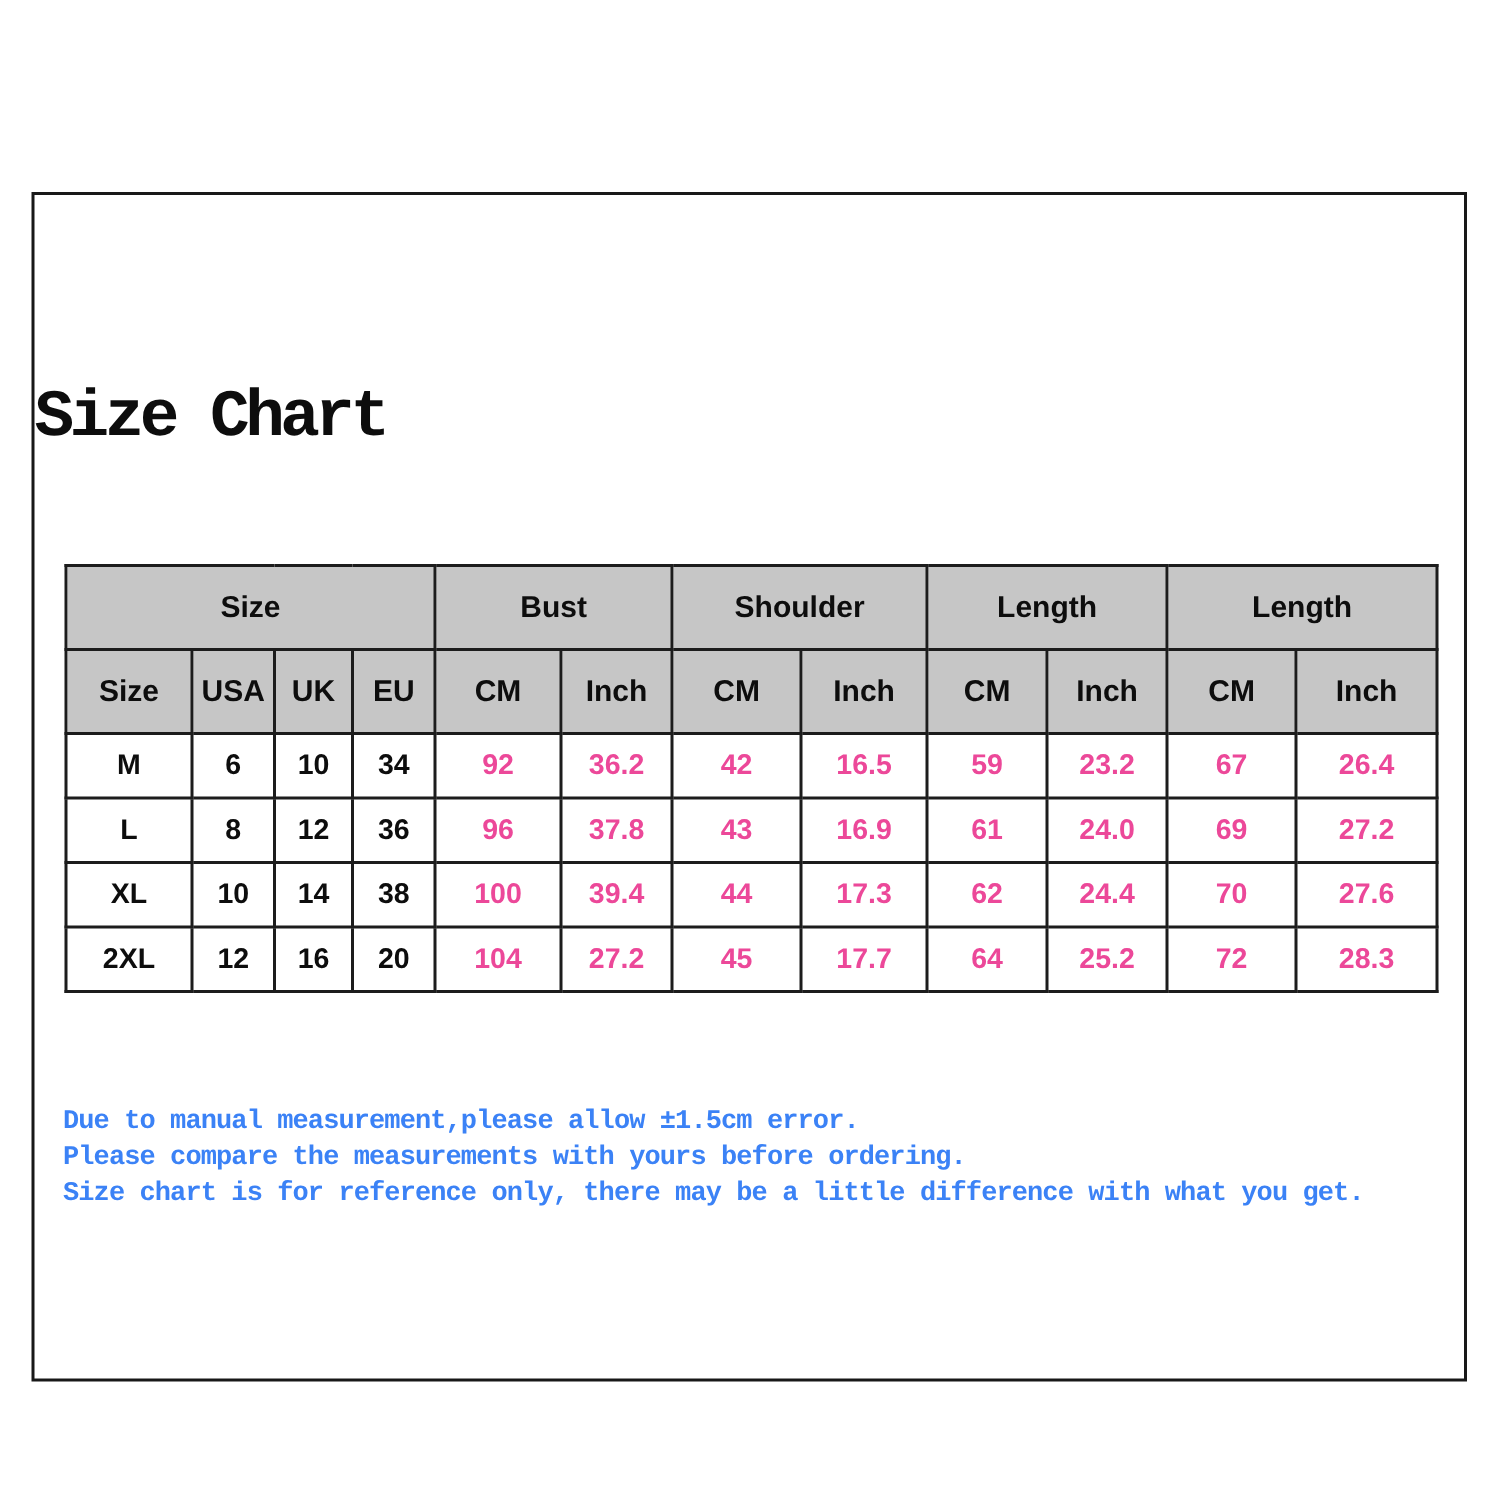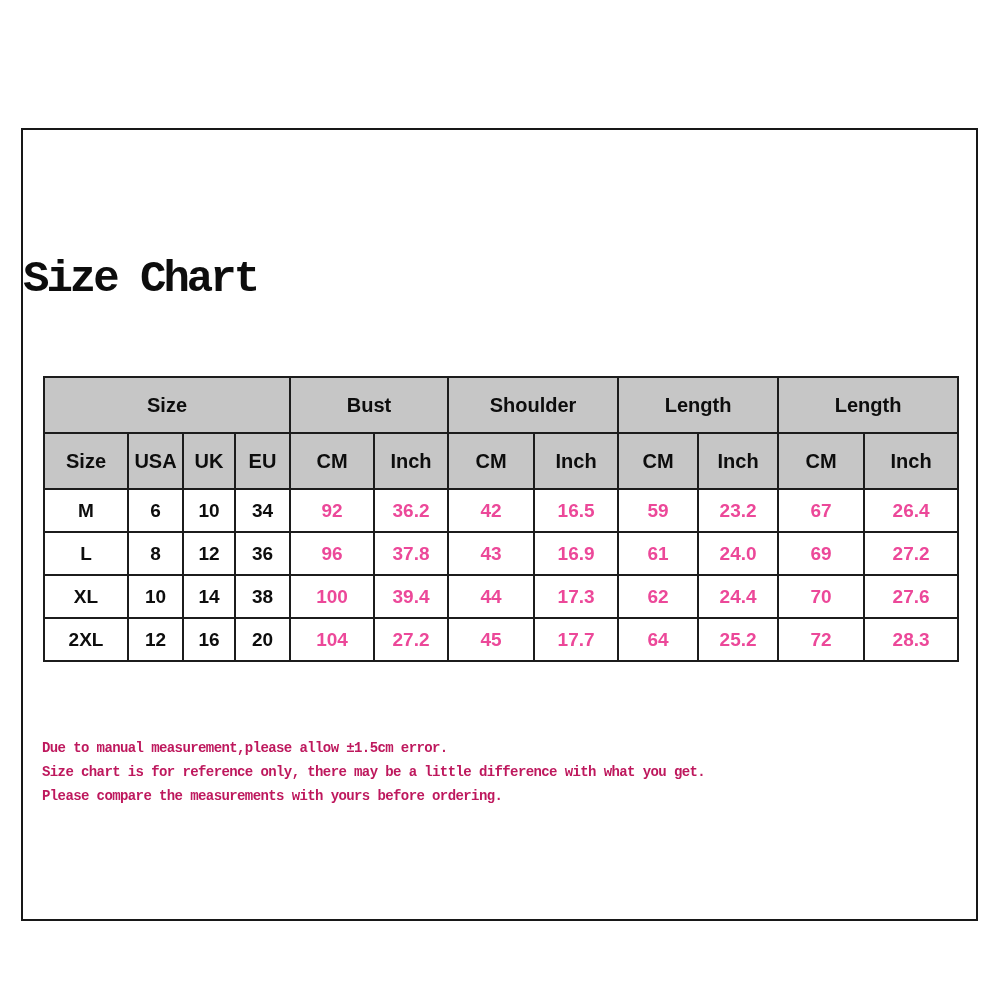--- a/index.html
+++ b/index.html
@@ -72,24 +72,24 @@
     font-weight: bold;
     color: #0d0d0d;
   }
   .notes {
     position: absolute;
     left: 19px;
     top: 606px;
     width: 920px;
     font-family: "Liberation Mono", "DejaVu Sans Mono", monospace;
     font-weight: bold;
-    font-size: 14px;
+    font-size: 18px;
     letter-spacing: -0.6px;
     line-height: 24px;
-    color: #be185d;
+    color: #3b82f6;
     white-space: nowrap;
   }
 </style>
 </head>
 <body>
 
 <div class="frame">
 
   <h1 class="title">Size Chart</h1>
 
@@ -186,17 +186,17 @@
         <td>64</td>
         <td>25.2</td>
         <td>72</td>
         <td>28.3</td>
       </tr>
     </tbody>
   </table>
 
   <div class="notes">
     <div>Due to manual measurement,please allow ±1.5cm error.</div>
+    <div>Please compare the measurements with yours before ordering.</div>
     <div>Size chart is for reference only, there may be a little difference with what you get.</div>
-    <div>Please compare the measurements with yours before ordering.</div>
   </div>
 
 </div>
 
 </body></html>

